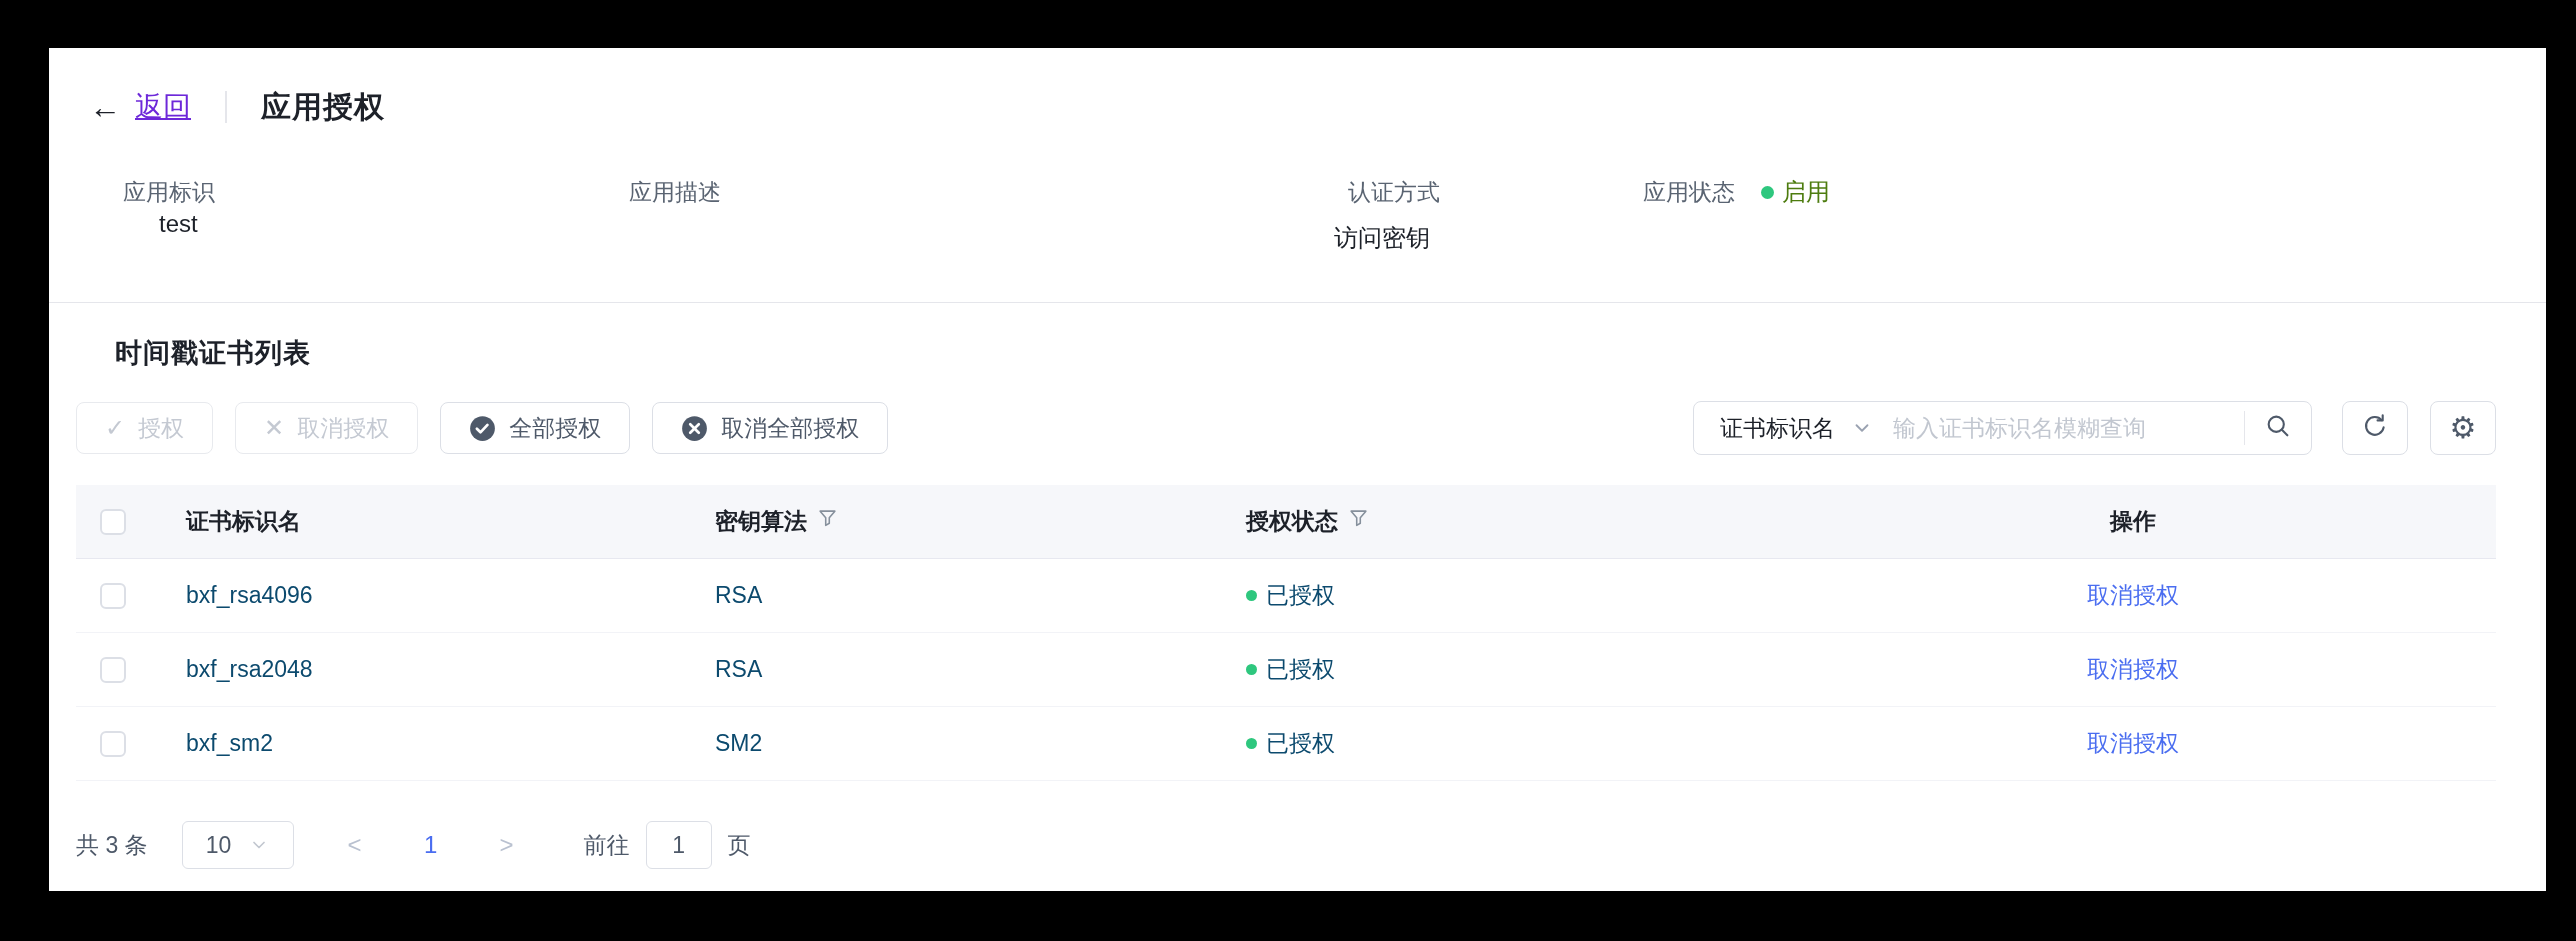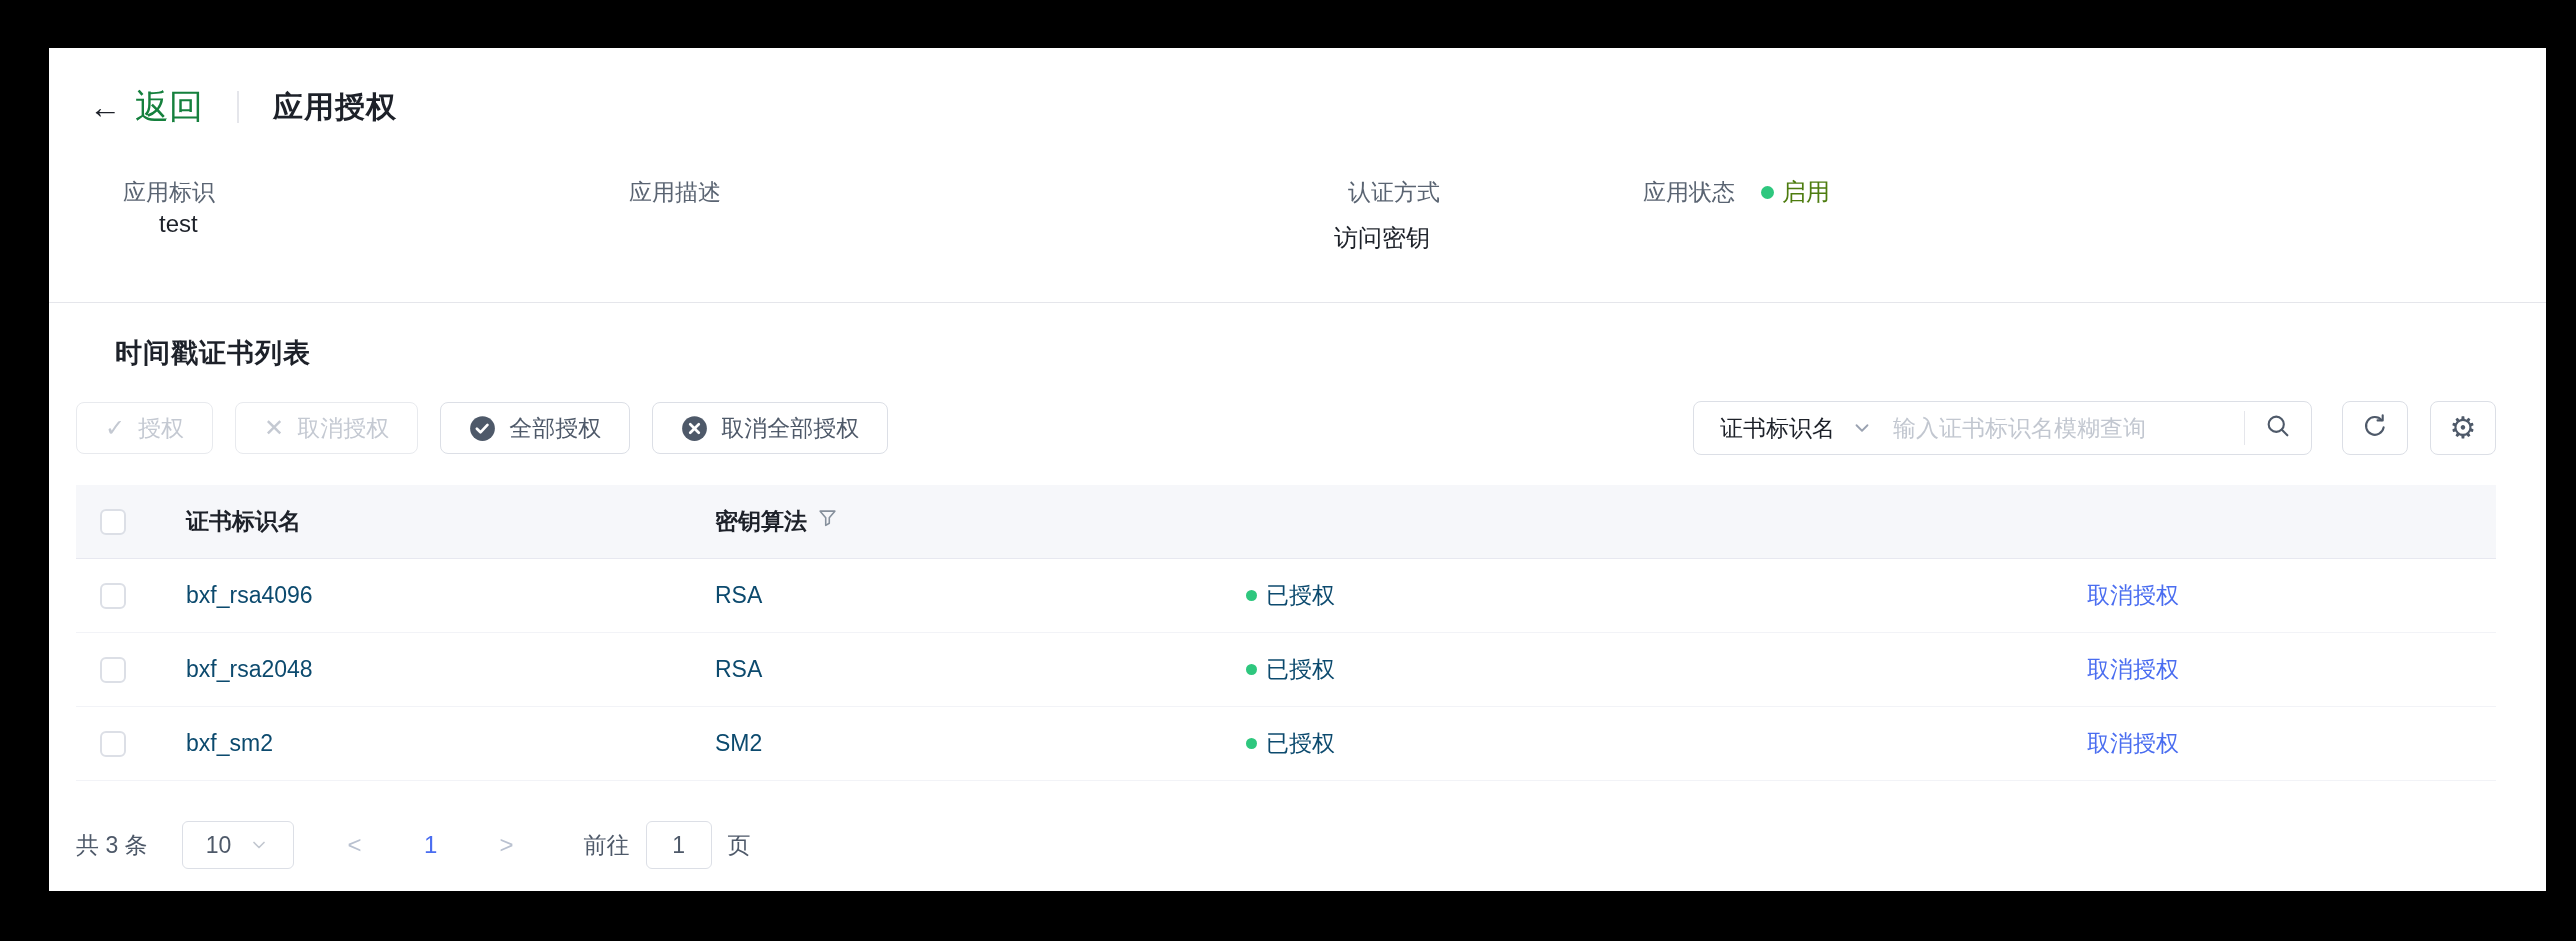--- a/index.html
+++ b/index.html
@@ -9,21 +9,21 @@
     -webkit-font-smoothing:antialiased;color:#1d2129;
   }
   .panel{
     position:absolute;left:49px;top:48px;width:2497px;height:843px;
     background:#fff;overflow:hidden;
   }
   
   .page-header{display:flex;align-items:center;padding:36px 0 0 40px;height:46px;}
   .back{display:flex;align-items:center;gap:14px;cursor:pointer;}
   .back-arrow{font-size:32px;line-height:32px;color:#1d2129;}
-  .back-label{font-size:34px;color:#15803d;}
+  .back-label{font-size:28px;color:#6d28d9;text-decoration:underline;}
   .v-sep{width:2px;height:32px;background:#e5e6eb;margin:0 34px;}
   .page-title{font-size:30px;font-weight:bold;color:#1d2129;letter-spacing:1px;}
   
   .info-row{display:flex;padding:46px 0 0 74px;}
   .info-field{display:flex;align-items:flex-start;}
   .f1{width:506px;flex-direction:column;}
   .f2{width:719px;}
   .f3{width:295px;flex-direction:column;}
   .f4{flex:1;}
   .info-label{font-size:23px;color:#5a6472;line-height:32px;white-space:nowrap;}
@@ -206,20 +206,31 @@
         <span>证书标识名</span>
       </div>
       <div class="c-alg th">
         <span>密钥算法</span>
         <span class="funnel">
           <svg width="21" height="21" viewBox="0 0 20 20">
               <path d="M3 3h14l-5.3 6.3v5.2l-3.4 2V9.3z" fill="none" stroke="#86909c" stroke-width="1.5" stroke-linejoin="round"></path>
             </svg>
         </span>
       </div>
+      <div class="c-status th">
+        <span>授权状态</span>
+        <span class="funnel">
+          <svg width="21" height="21" viewBox="0 0 20 20">
+              <path d="M3 3h14l-5.3 6.3v5.2l-3.4 2V9.3z" fill="none" stroke="#86909c" stroke-width="1.5" stroke-linejoin="round"></path>
+            </svg>
+        </span>
+      </div>
+      <div class="c-action th th-wrap">
+        <span>操作</span>
+      </div>
     </div>
 
     <div class="trow">
       <div class="c-check">
         <span class="checkbox"></span>
       </div>
       <div class="c-cert td">bxf_rsa4096</div>
       <div class="c-alg td">RSA</div>
       <div class="c-status td">
         <span class="cell-status">

